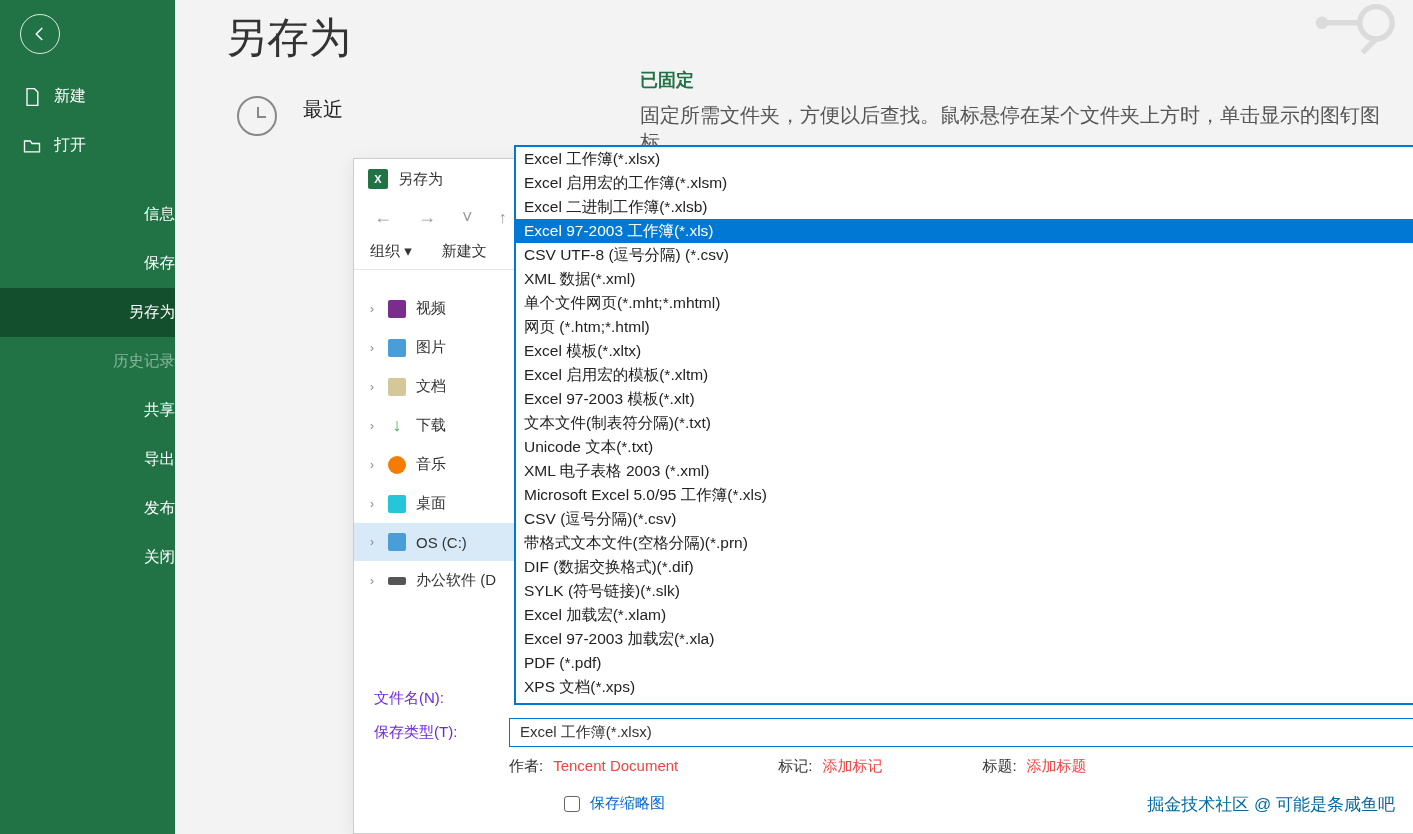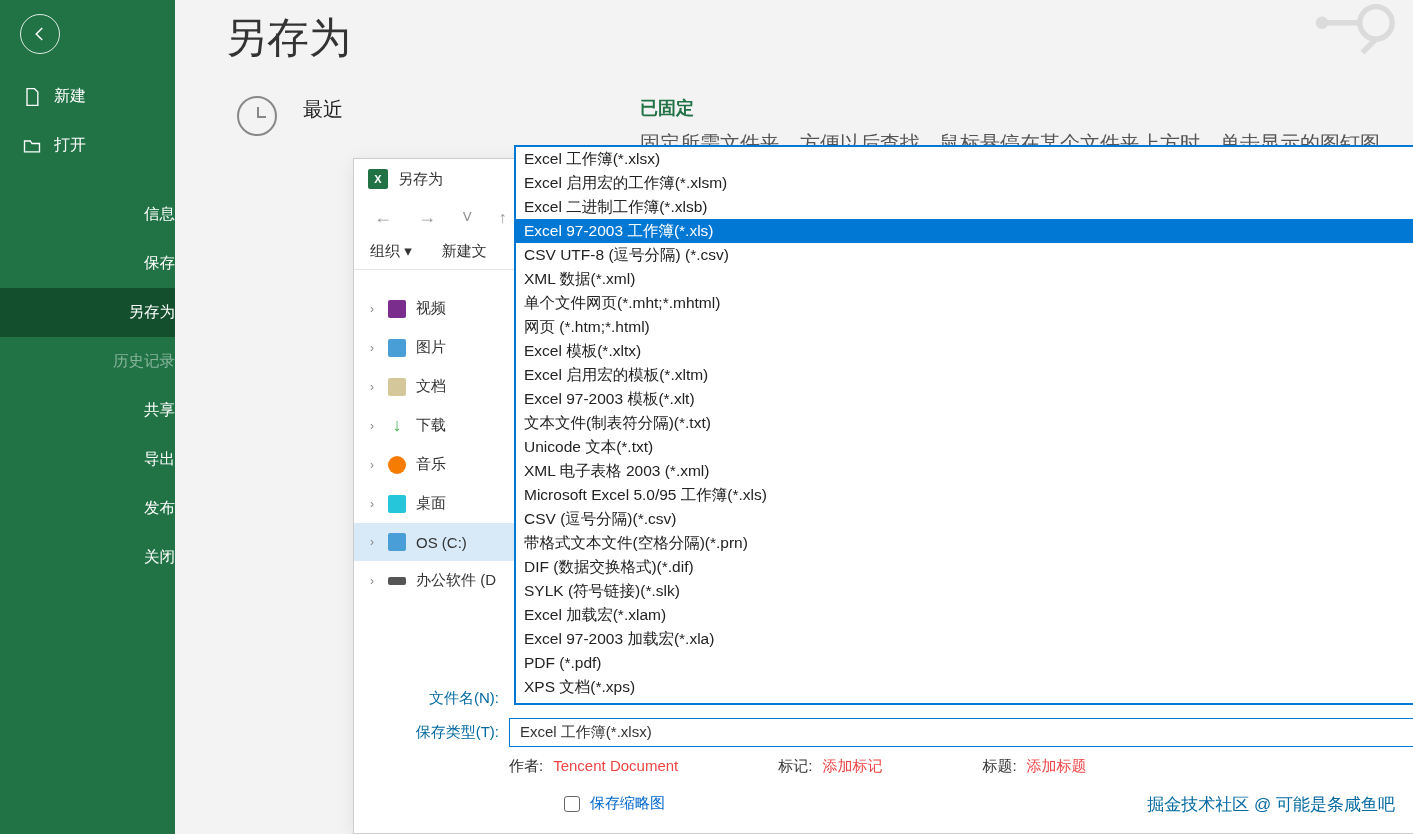--- a/index.html
+++ b/index.html
@@ -14,42 +14,42 @@
 .sb-sub { padding: 14px 0 14px 46px; font-size:15.5px; cursor:pointer;text-align:right; }
 .sb-sub.active { background: #134f2c; }
 .sb-sub.disabled { color: rgba(255,255,255,0.45); cursor:default; }
 .main { position:absolute; left:175px; top:0; right:0; height:100%; }
 .page-title { font-size:42px; color:#333; padding: 10px 0 0 50px; }
 .recent-row { display:flex; align-items:flex-start; padding: 30px 0 0 62px; }
 .clock-icn { width:40px; height:40px; border:2px solid #888; border-radius:50%; position:relative; }
 .clock-icn::before { content:''; position:absolute; left:50%; top:25%; width:2px; height:30%; background:#888; }
 .clock-icn::after { content:''; position:absolute; left:50%; top:50%; width:26%; height:2px; background:#888; }
 .recent-lbl { font-size:20px; color:#222; margin-left:26px; }
-.pinned-col { position:absolute; left:465px; top:96px; }
+.pinned-col { position:absolute; left:465px; top:68px; }
 .pinned-title { font-size:18px; color:#217346; font-weight:600; margin-bottom:10px; }
 .pinned-desc { font-size:20px; color:#555; }
 .watermark { position:absolute; right:10px; top:0; opacity:0.12; }
 .watermark svg { width:90px; height:60px; stroke:#333; fill:none; stroke-width:6; }
 .save-dialog { position:absolute; left:178px; top:158px; width:1232px; height:676px; background:#fff; border:1px solid #ccc; box-shadow:0 4px 18px rgba(0,0,0,0.08); }
 .sd-title { display:flex; align-items:center; padding:10px 14px; font-size:15px; color:#333; }
 .excel-badge { width:20px; height:20px; background:#217346; color:#fff; font-size:11px; font-weight:bold; display:flex; align-items:center; justify-content:center; margin-right:10px; border-radius:2px; }
 .sd-nav { display:flex; align-items:center; padding:6px 14px 4px; gap:14px; color:#555; }
 .nav-arrow { font-size:18px; color:#999; cursor:pointer; padding:2px 6px; }
 .nav-up { font-size:16px; }
 .sd-toolbar { display:flex; align-items:center; padding:8px 16px; border-bottom:1px solid #e5e5e5; font-size:15px; color:#333; gap:30px; }
 .sd-toolbar span { cursor:pointer; }
 .sd-tree { position:absolute; left:0; top:130px; width:160px; }
 .tree-item { display:flex; align-items:center; padding:10px 0 10px 16px; font-size:15px; color:#333; cursor:pointer; }
 .tree-item.sel { background:#d8eaf7; }
 .tree-chevron { color:#888; font-size:12px; margin-right:8px; width:10px; }
 .tree-icn { width:18px; height:18px; margin-right:10px; display:flex; align-items:center; justify-content:center; border-radius:2px; }
 .ti-purple{background:#7b2d8e;} .ti-blue{background:#4a9ed8;} .ti-gray{background:#d4c89a;} .ti-green{color:#4caf50;font-size:18px;font-weight:bold;} .ti-orange{background:#f57c00;border-radius:50%;} .ti-cyan{background:#26c6da;} .ti-os{background:#4a9ed8;} .ti-drive{background:#555;width:18px;height:8px;}
 .sd-bottom { position:absolute; left:0; right:0; bottom:0; padding: 0 20px 20px; }
 .field-row { display:flex; align-items:center; margin-bottom:10px; }
-.field-lbl { width:135px; text-align:right; font-size:15px; color:#0369a1; padding-right:10px; }
+.field-lbl { width:135px; text-align:left; font-size:15px; color:#6d28d9; padding-right:10px; }
 .field-box { flex:1; border:1px solid #0078d4; padding:4px 10px; font-size:15px; color:#333; display:flex; align-items:center; justify-content:space-between; }
 .meta-row { display:flex; gap:100px; padding-left:135px; font-size:15px; color:#333; }
 .meta-row .ml { margin-right:10px; }
 .meta-row .mv { color:#ef4444; cursor:pointer; }
 .thumb-row { display:flex; align-items:center; padding:18px 0 0 190px; font-size:15px; color:#0066cc; gap:10px; }
 .chk { width:16px; height:16px; border:1.5px solid #666; border-radius:3px; }
 .dropdown { position:absolute; left:160px; top:-14px; width:1072px; background:#fff; border:2px solid #0078d4; z-index:5; max-height:560px; overflow:hidden; }
 .dd-item { padding:1px 8px; font-size:15.5px; color:#222; cursor:pointer; line-height:22px; }
 .dd-item.sel { background:#0078d4; color:#fff; }
 .footer-mark { position:absolute; right:18px; bottom:18px; font-size:17px; color:#0369a1; z-index:10;margin-left:36px; }

